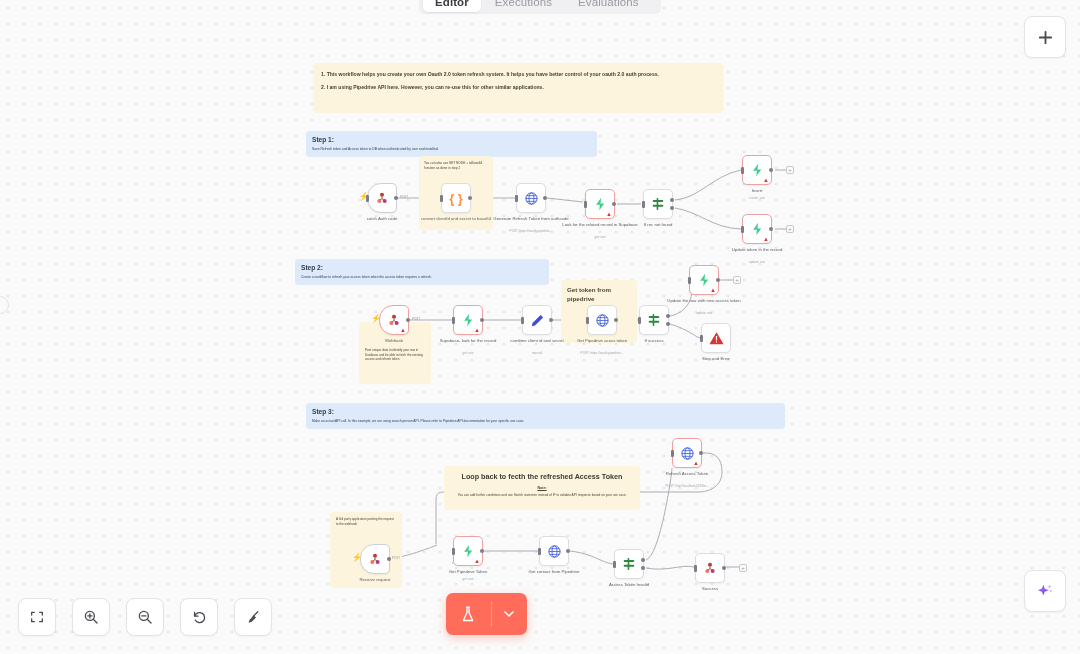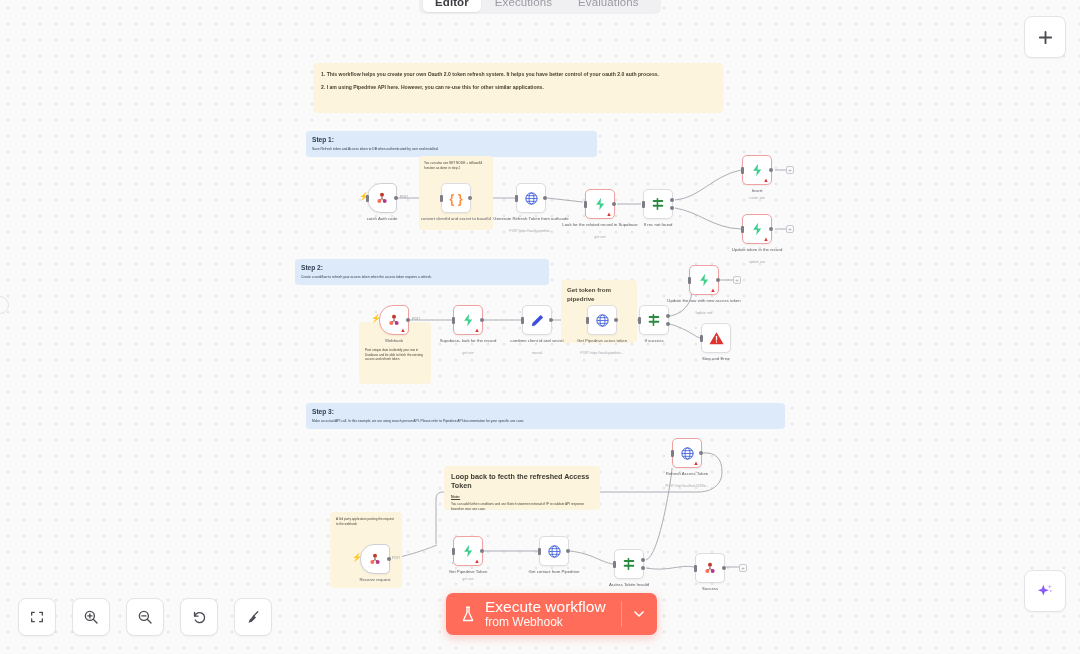--- a/index.html
+++ b/index.html
@@ -84,21 +84,21 @@
   #step3-note { left: 306px; top: 403px; width: 479px; height: 26px; padding: 5px 6px; }
   .step-title { font-size: 6.6px; font-weight: 700; }
   .step-sub { font-size: 3.3px; margin-top: 4px; line-height: 1.4; }
 
   #note-setnode { left: 419px; top: 156px; width: 74px; height: 74px; padding: 5px 5px; }
   #note-setnode .note-body { font-size: 3.2px; }
   #note-webhook { left: 359px; top: 322px; width: 72px; height: 62px; padding: 26px 6px 6px 6px; }
   #note-gettoken { left: 561px; top: 280px; width: 76px; height: 63px; padding: 6px 6px; }
   #note-gettoken .gt-title { font-size: 6.2px; font-weight: 600; line-height: 1.45; color: #4b4637; }
   #note-3rdparty { left: 330px; top: 512px; width: 72px; height: 76px; padding: 5px 6px; }
-  #note-loop { left: 444px; top: 466px; width: 156px; height: 44px; padding: 6px 7px; }
+  #note-loop { left: 444px; top: 466px; width: 196px; height: 44px; padding: 6px 7px; text-align: center; }
   #note-loop .lp-title { font-size: 7.2px; font-weight: 600; color: #3c3a31; }
   #note-loop .lp-note { font-size: 3.6px; font-weight: 700; margin-top: 5px; text-decoration: underline; }
   #note-loop .lp-body { font-size: 3.2px; margin-top: 3px; line-height: 1.5; }
 
   
   .node { position: absolute; }
   .node-box {
     width: 30px; height: 30px; background: #fff; border: 1px solid #dcdce1;
     border-radius: 5px; display: flex; align-items: center; justify-content: center;
     position: relative; box-shadow: 0 1px 2px rgba(0,0,0,.05);
@@ -226,24 +226,20 @@
         <path d="M18 4 L11.5 10.5" stroke="#4b4b52" stroke-width="1.9" stroke-linecap="round"></path>
         <path d="M12.5 9 L15.5 12 L9.5 18 L5 19.5 L6.5 15 Z" fill="#4b4b52"></path>
       </svg>
     </div>
   </div>
 
   <div id="exec-btn">
     <svg width="16" height="19" viewBox="0 0 24 28">
       <path d="M9 3h6M10.5 3v8L5 23h14l-5.5-12V3" stroke="#fff" stroke-width="2" fill="none" stroke-linejoin="round"></path>
     </svg>
-    <div class="exec-txt">
-      <span class="l1">Execute workflow</span>
-      <span class="l2">from Webhook</span>
-    </div>
     <div class="exec-sep"></div>
     <svg width="16" height="16" viewBox="0 0 24 24">
       <path d="M6 9l6 6 6-6" stroke="#fff" stroke-width="2.4" fill="none" stroke-linecap="round" stroke-linejoin="round"></path>
     </svg>
   </div>
 
   <div id="drawer-handle"></div>
 
   <div class="sticky" id="note-intro">
     <p>1. This workflow helps you create your own Oauth 2.0 token refresh system. It helps you have better control of your oauth 2.0 auth process.</p>

